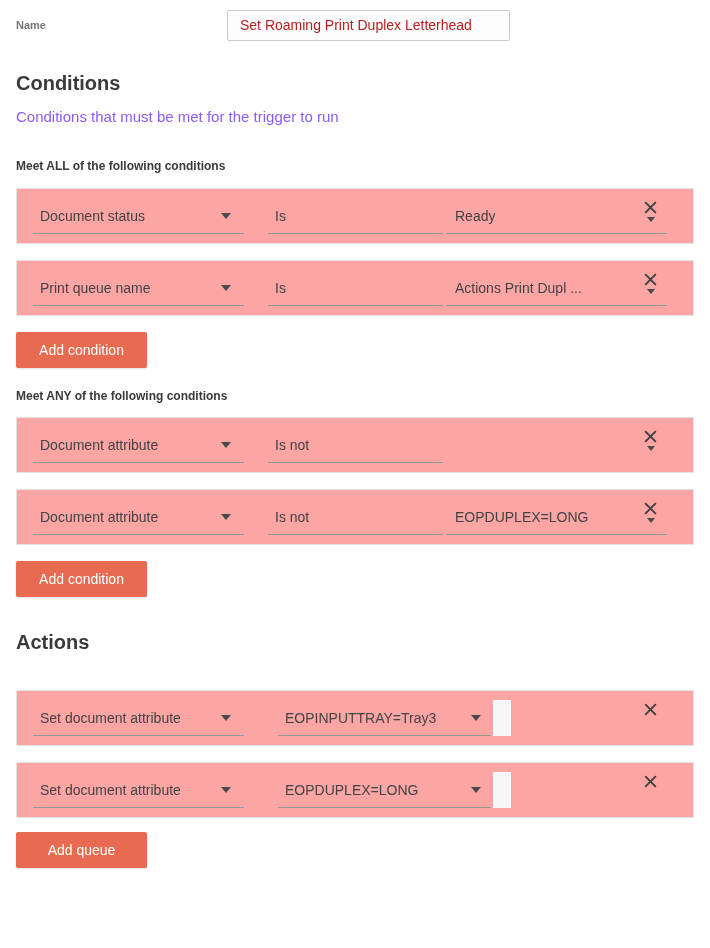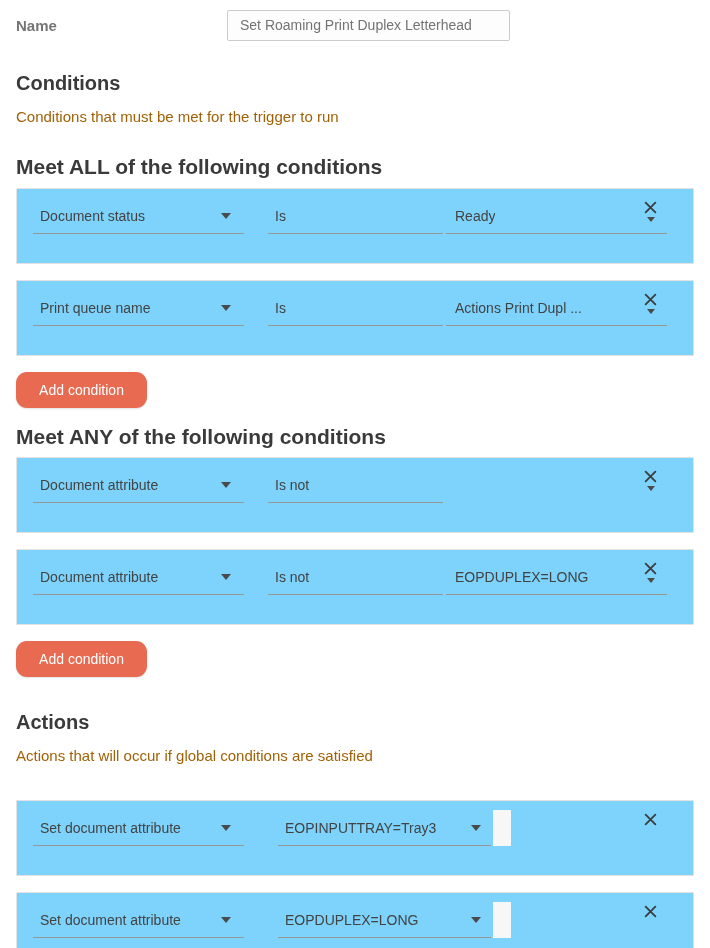--- a/index.html
+++ b/index.html
@@ -8,47 +8,47 @@
     font-family: "Liberation Sans", "DejaVu Sans", sans-serif;
     color: #434343;
     overflow: hidden;
   }
   .page { padding: 9px 16px 0 16px; box-sizing: border-box; }
 
   
   .name-row { display: flex; align-items: center; height: 32px; }
   .name-label {
     width: 211px; flex: 0 0 211px;
-    font-size: 15px; font-weight: 700; color: #757575;
+    font-size: 11px; font-weight: 700; color: #757575;
   }
   .name-input {
     width: 283px; height: 31px; box-sizing: border-box;
     border: 1px solid #cbcbcb; border-radius: 2px;
-    background: #fdfdfd; color: #737373;
+    background: #fdfdfd; color: #b91c1c;
     font-size: 14px; padding: 0 12px; outline: none;
     font-family: "Liberation Sans", "DejaVu Sans", sans-serif;
   }
 
   
   .section-title {
     margin-top: 31px; font-size: 20px; font-weight: 700;
     color: #3a3a3a; line-height: 23px;
   }
   .section-title.actions-title { margin-top: 34px; }
-  .section-sub { margin-top: 13px; font-size: 15px; color: #a16207; line-height: 17px; }
+  .section-sub { margin-top: 13px; font-size: 15px; color: #8b5cf6; line-height: 17px; }
   .group-label {
-    margin-top: 33px; font-size: 21px; font-weight: 700;
+    margin-top: 33px; font-size: 12px; font-weight: 700;
     color: #3a3a3a; line-height: 17px;
   }
   .group-label.second { margin-top: 20px; }
 
   
   .card {
-    margin-top: 16px; height: 76px; box-sizing: border-box;
-    border: 1px solid #e2e2e2; background: #7dd3fc;
+    margin-top: 16px; height: 56px; box-sizing: border-box;
+    border: 1px solid #e2e2e2; background: #fca5a5;
     position: relative; display: flex; align-items: flex-start;
     border-radius: 1px;
   }
   .card.first { margin-top: 13px; }
   .card.first-any { margin-top: 12px; }
   .card.first-action { margin-top: 36px; }
 
   .fld {
     margin-top: 9px; height: 36px; box-sizing: border-box;
     border-bottom: 1px solid #979797;
@@ -88,21 +88,21 @@
   .ghost-box {
     width: 18px; height: 36px; margin-top: 9px; margin-left: 2px;
     background: #f7f7f7; flex: 0 0 auto;
   }
 
   
   .add-btn {
     display: block; margin-top: 16px;
     width: 131px; height: 36px;
     background: #e86a50; color: #ffffff;
-    border: none; border-radius: 11px;
+    border: none; border-radius: 2px;
     font-size: 14px; cursor: pointer;
     font-family: "Liberation Sans", "DejaVu Sans", sans-serif;
     box-shadow: 0 1px 2px rgba(0,0,0,0.12);
   }
   .add-btn.last { margin-top: 14px; }
 </style>
 </head>
 <body>
 
 <div class="page">
@@ -190,21 +190,20 @@
       <button class="x-btn"><svg viewBox="0 0 12 12" width="13" height="13">
             <path d="M1.5 1.5 L10.5 10.5 M10.5 1.5 L1.5 10.5" stroke="#3d3d3d" stroke-width="1.7" stroke-linecap="round" fill="none"></path>
           </svg></button>
       <span class="caret caret-sm"></span>
     </div>
   </div>
 
   <button class="add-btn">Add condition</button>
 
   <div class="section-title actions-title">Actions</div>
-  <div class="section-sub">Actions that will occur if global conditions are satisfied</div>
 
   <div class="card first-action">
     <div class="fld fld-attr">
       <span class="fld-text">Set document attribute</span>
       <span class="caret"></span>
     </div>
     <div class="fld fld-actval">
       <span class="fld-text">EOPINPUTTRAY=Tray3</span>
       <span class="caret"></span>
     </div>

